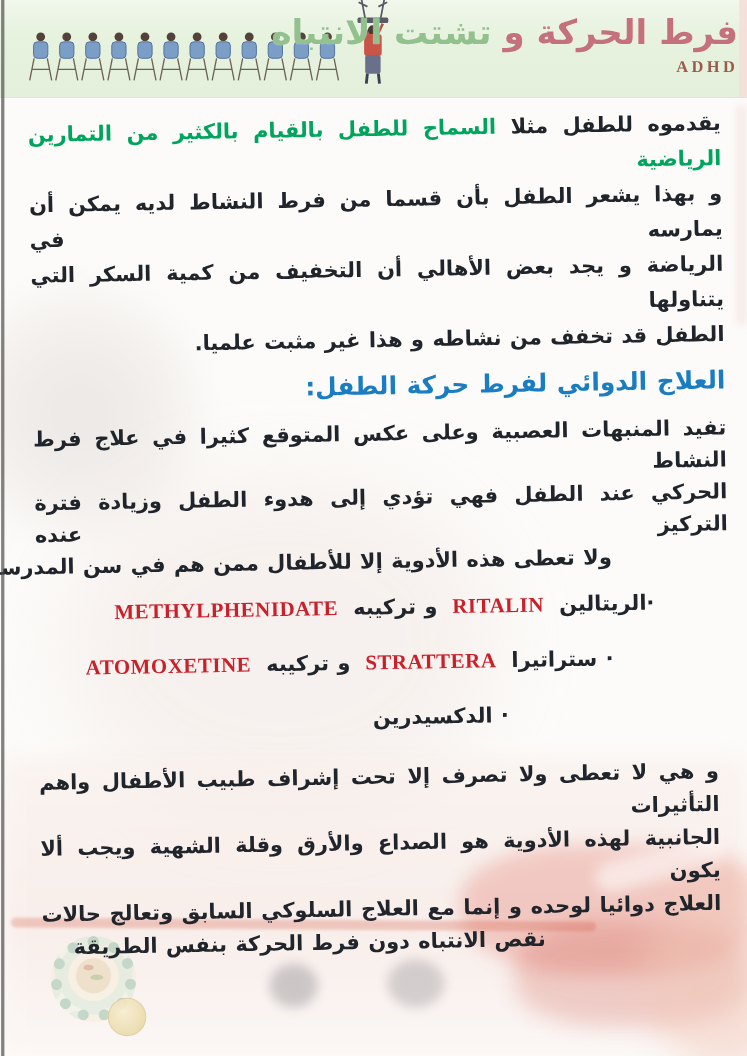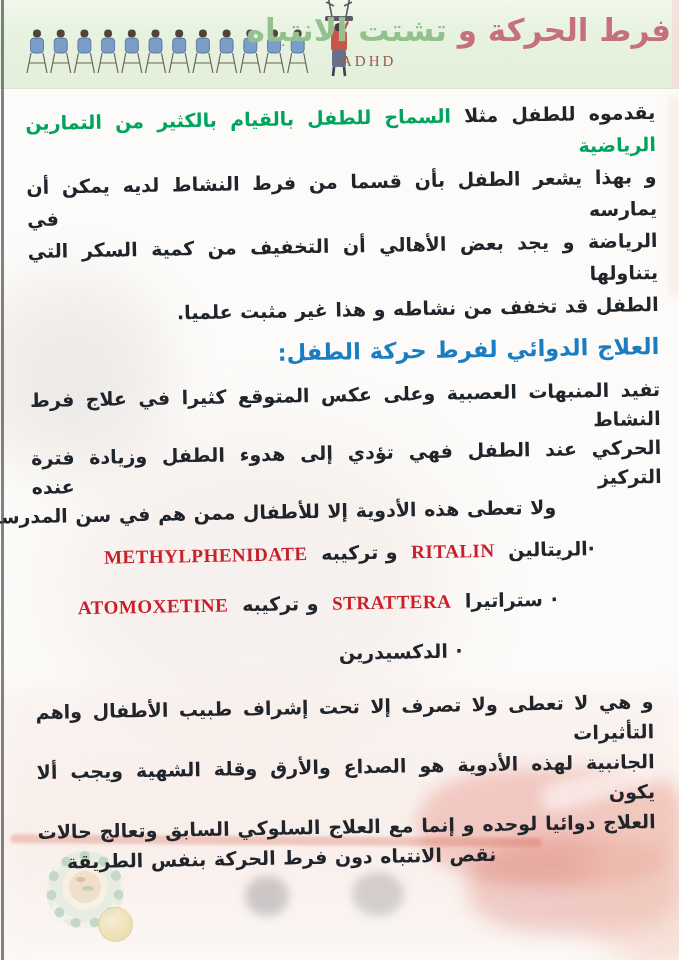--- a/index.html
+++ b/index.html
@@ -9,26 +9,26 @@
     font-family:"DejaVu Sans",sans-serif;
   }
   
   .edge-left{position:absolute;left:1px;top:0;width:3px;height:100%;background:#4e4e4e;opacity:.7;z-index:9;}
 
   
   .banner{position:absolute;left:0;top:0;width:679px;height:88px;
     background:linear-gradient(180deg,#f1f8ec 0%,#e7f2df 35%,#e4f0db 100%);
     border-bottom:1px solid #d8e6cf;z-index:5;}
   .banner svg{position:absolute;left:0;top:0;overflow:visible;}
-  .banner-titles{position:absolute;right:8px;top:10px;width:330px;text-align:left;direction:rtl;}
+  .banner-titles{position:absolute;right:8px;top:10px;width:330px;text-align:right;direction:rtl;}
   .banner-title{font-size:31px;font-weight:700;line-height:40px;white-space:nowrap;
     text-shadow:0 0 1px rgba(255,255,255,.8);}
   .t-rose{color:#c4717b;}
   .t-green{color:#92c18e;}
-  .banner-sub{font-family:"Liberation Serif","DejaVu Serif",serif;font-weight:400;
+  .banner-sub{font-family:"Liberation Serif","DejaVu Serif",serif;font-weight:700;
     font-size:15px;letter-spacing:3px;color:#9c5b4a;margin-top:3px;}
   .banner-right-strip{position:absolute;right:0;top:0;width:7px;height:88px;background:#f5ddd8;opacity:.85;}
 
   
   .wm{position:absolute;pointer-events:none;}
   .wm-head{left:-35px;top:258px;width:215px;height:235px;border-radius:50%;
     background:radial-gradient(circle,#d2c9c5 0%,#e9e2de 60%,transparent 75%);opacity:.38;filter:blur(18px);}
   .wm-body{left:55px;top:430px;width:400px;height:310px;border-radius:48%;
     background:#ead9d2;opacity:.28;filter:blur(34px);}
   .wm-wash{left:0;top:688px;width:679px;height:272px;

